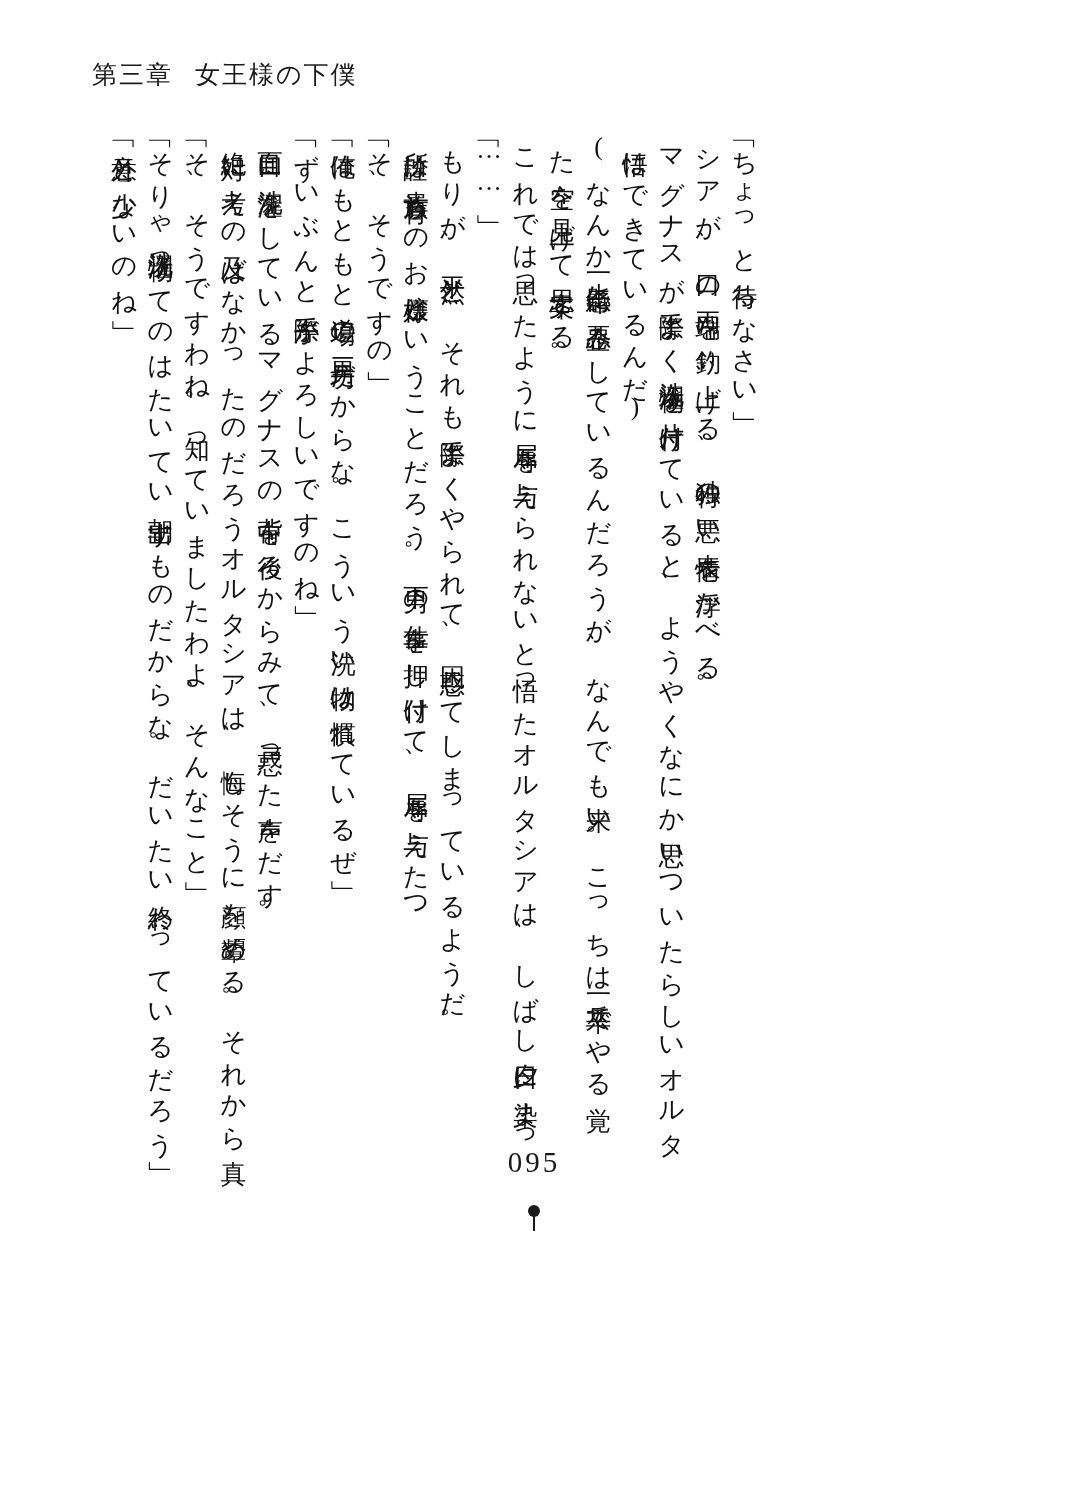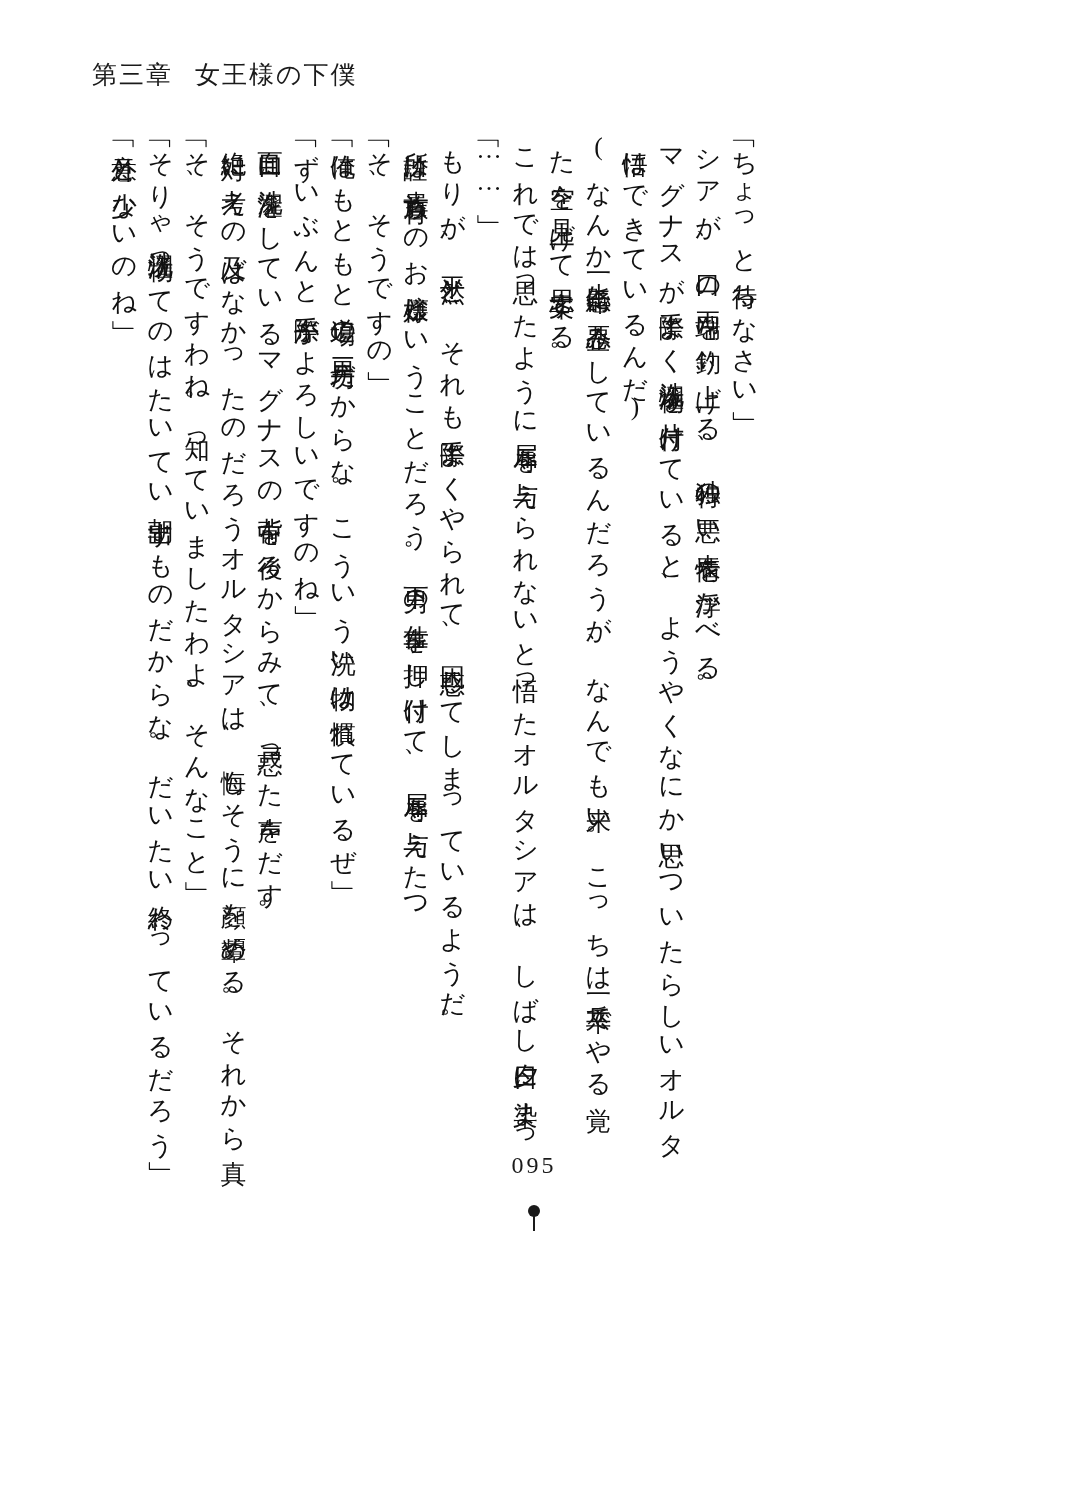--- a/index.html
+++ b/index.html
@@ -56,21 +56,21 @@
     font-family: "Liberation Serif", "DejaVu Serif", serif;
   }
 
   
   #folio {
     position: absolute;
     bottom: 52px;
     left: 0;
     width: 100%;
     text-align: center;
-    font-size: 24px;
+    font-size: 29px;
     letter-spacing: 3px;
     color: #1a1a1a;
   }
   #folio-mark {
     position: absolute;
     bottom: 14px;
     left: 50%;
     transform: translateX(-50%);
     width: 12px;
     height: 12px;

